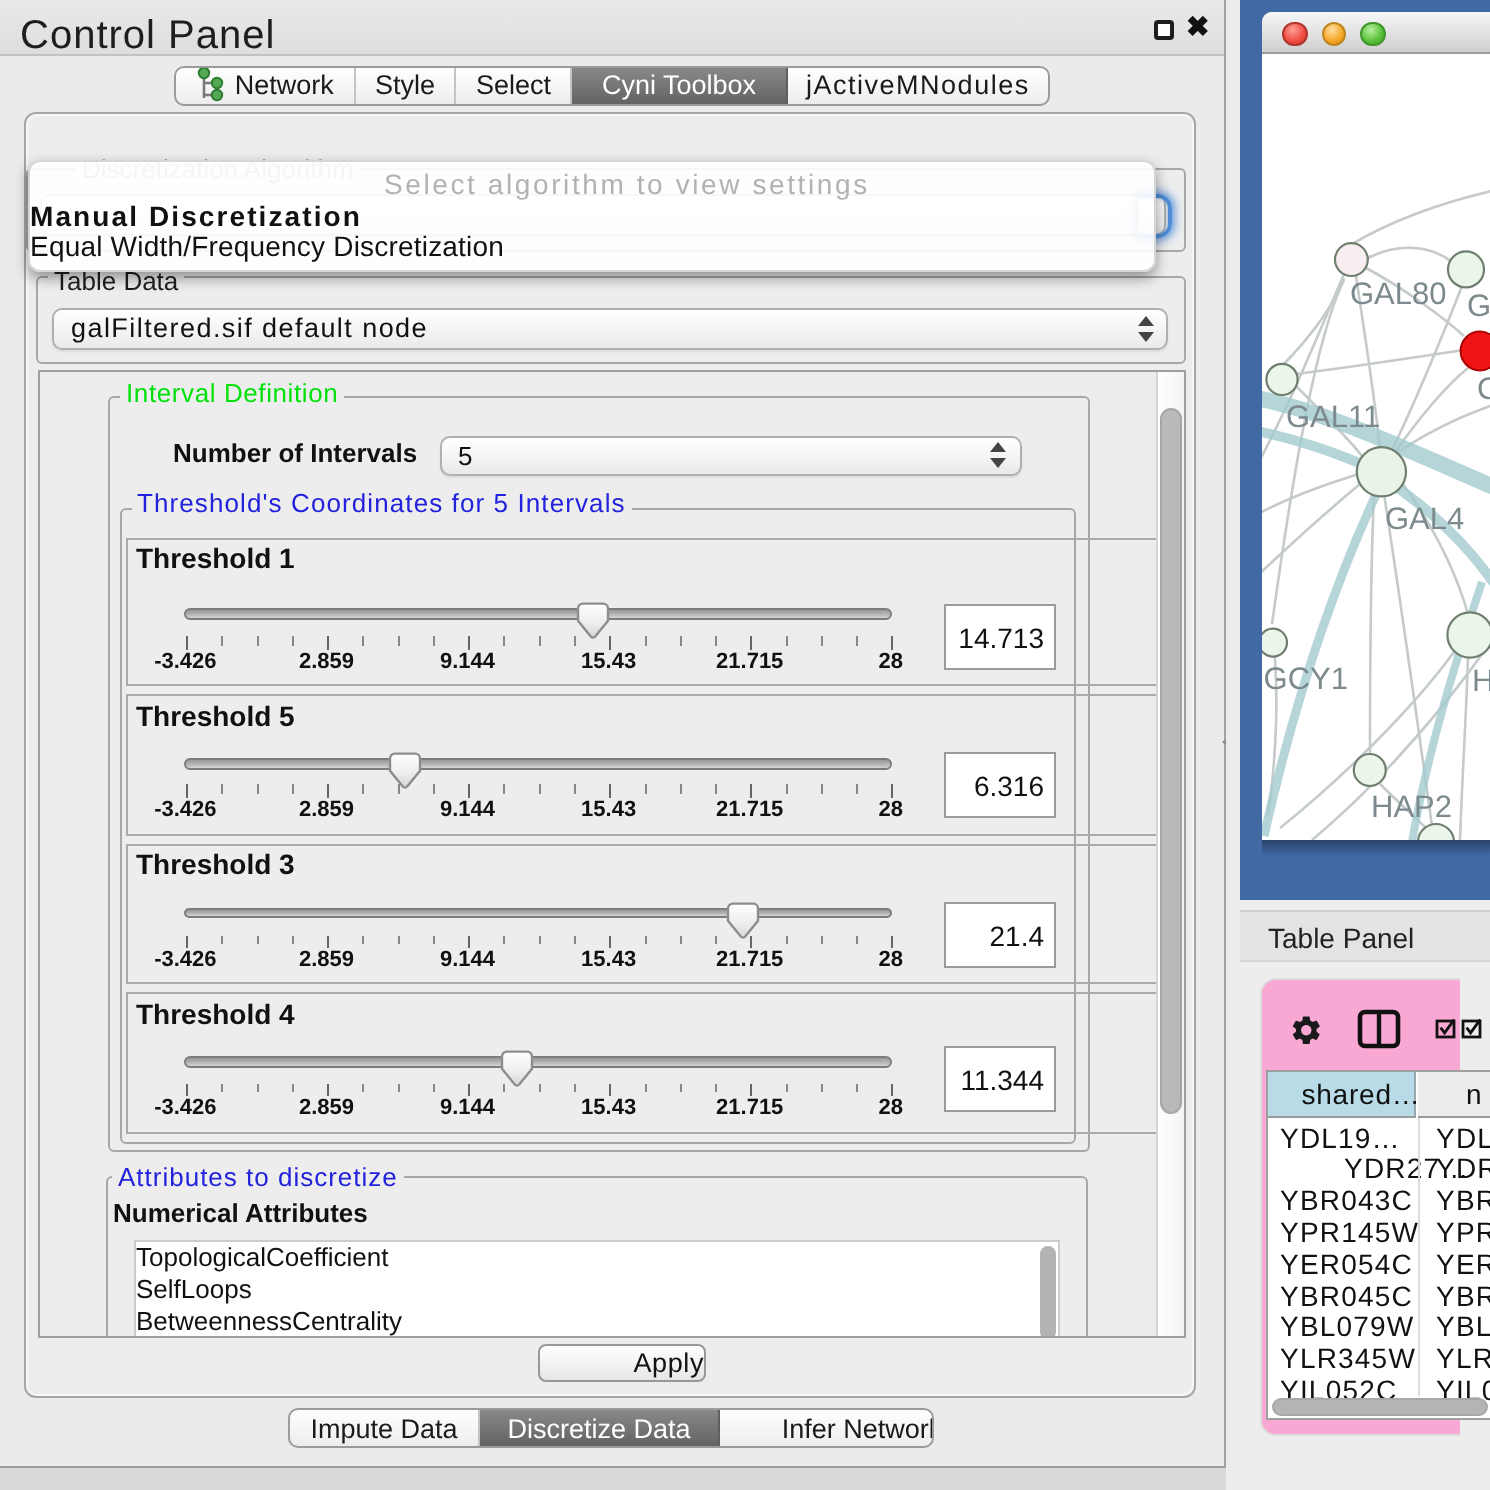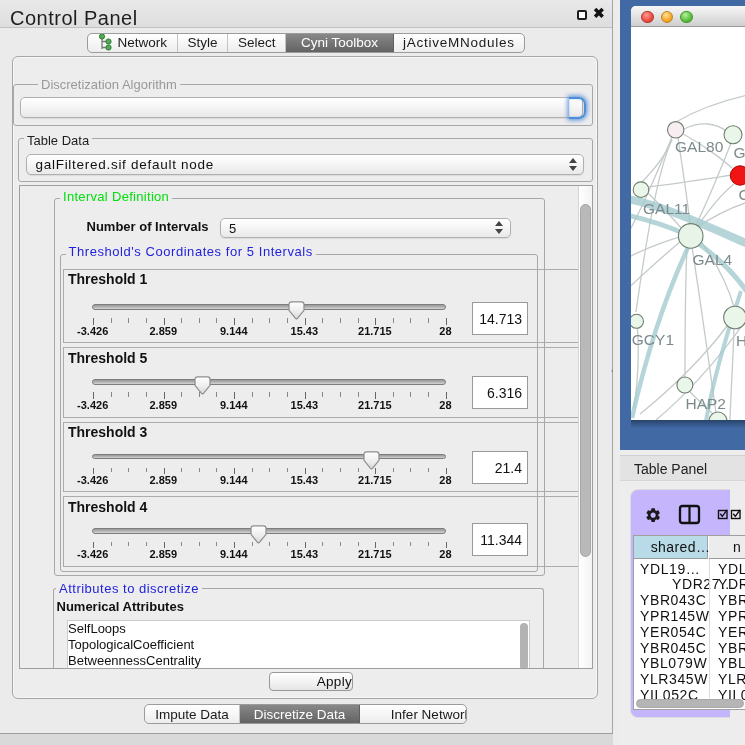--- a/index.html
+++ b/index.html
@@ -94,21 +94,21 @@
   background:linear-gradient(#f7f7f7,#cfcfcf); border-bottom:1px solid #9c9c9c; }
 .light { position:absolute; top:4.5px; width:12.5px; height:12.5px; border-radius:50%; }
 #canvasshadow { position:absolute; left:631px; top:420px; width:114px; height:8px;
   background:linear-gradient(rgba(20,35,60,0.55),rgba(20,35,60,0)); }
 
 #tpbar { position:absolute; left:620px; top:455px; width:125px; height:26px;
   background:#e3e3e3; border-top:1px solid #d0d0d0; border-bottom:1px solid #d6d6d6; }
 #tpbar span { position:absolute; left:14px; top:5px; font-size:14px; color:#222; }
 
 #tablepanel { position:absolute; left:630px; top:489px; width:100px; height:229px;
-  background:#c4b5fd; border:1px solid #dcdcdc; border-radius:8px 0 0 8px; border-right:none;padding-left:14px; }
+  background:#f9a8d4; border:1px solid #dcdcdc; border-radius:8px 0 0 8px; border-right:none;padding-left:14px; }
 
 #table { position:absolute; left:2px; top:45px; width:113px; height:175px;
   background:#fff; border:1px solid #9f9f9f; border-right:none; overflow:hidden; }
 .hdr { position:absolute; top:0; height:23px; font-size:14px; letter-spacing:0.4px; color:#111;
   display:flex; align-items:center; justify-content:center; }
 .trow { position:absolute; font-size:14px; letter-spacing:0.6px; color:#111; white-space:nowrap; }
 #hscroll { position:absolute; left:2px; top:163px; width:108px; height:8.5px;
   background:#b5b5b5; border:1px solid #a8a8a8; border-radius:5px; }
 </style>
 </head>
@@ -271,40 +271,45 @@
   </svg>
         <div class="valbox" style="top:26px;">
           <span>11.344</span>
         </div>
       </div>
 
     <div class="groupbox" style="left:33px; top:402px; width:491px; height:90px; border-bottom:none;"></div>
     <span class="grouptitle" style="left:36px; top:394.5px; color:#2222dd; letter-spacing:0.5px;">Attributes to discretize</span>
     <span style="position:absolute; left:36.5px; top:412.5px; font-size:13px; font-weight:bold; color:#111;">Numerical Attributes</span>
     <div id="attrlist">
+      <div>TopologicalCoefficient</div>
       <div>SelfLoops</div>
-      <div>TopologicalCoefficient</div>
       <div>BetweennessCentrality</div>
     </div>
     <div style="position:absolute; left:499.5px; top:437px; width:8.5px; height:47px;
       background:#b3b3b3; border-radius:4px;"></div>
 
     <div id="vscroll">
         <div id="vthumb"></div>
       </div>
   </div>
 
   <div id="applybtn">Apply</div>
 
   <div class="tabbar" style="left:144px; top:704px; width:323px; height:20px;">
     <div class="seg" style="width:96px;">Impute Data</div>
     <div class="seg sel" style="width:121px;">Discretize Data</div>
     <div class="seg" style="width:106px;padding-left:36px;">Infer Network</div>
   </div>
 
+  <div id="popup">
+    <div class="prompt">Select algorithm to view settings</div>
+    <div class="r1">Manual Discretization</div>
+    <div class="r2">Equal Width/Frequency Discretization</div>
+  </div>
 </div>
 
 <div style="position:absolute; left:611px; top:367px; width:0; height:0;
   border-top:4px solid transparent; border-bottom:4px solid transparent; border-right:5px solid #8a8a8a;"></div>
 
 <div style="position:absolute; left:620px; top:450px; width:125px; height:295px; background:#ededed;"></div>
 <div style="position:absolute; left:613px; top:0; width:7px; height:745px; background:#ececec;"></div>
 <div id="netbg"></div>
 <div id="macwin">
   <svg id="netsvg" width="114" height="414" viewBox="631 6 114 414" style="position:absolute; left:0; top:0;">

